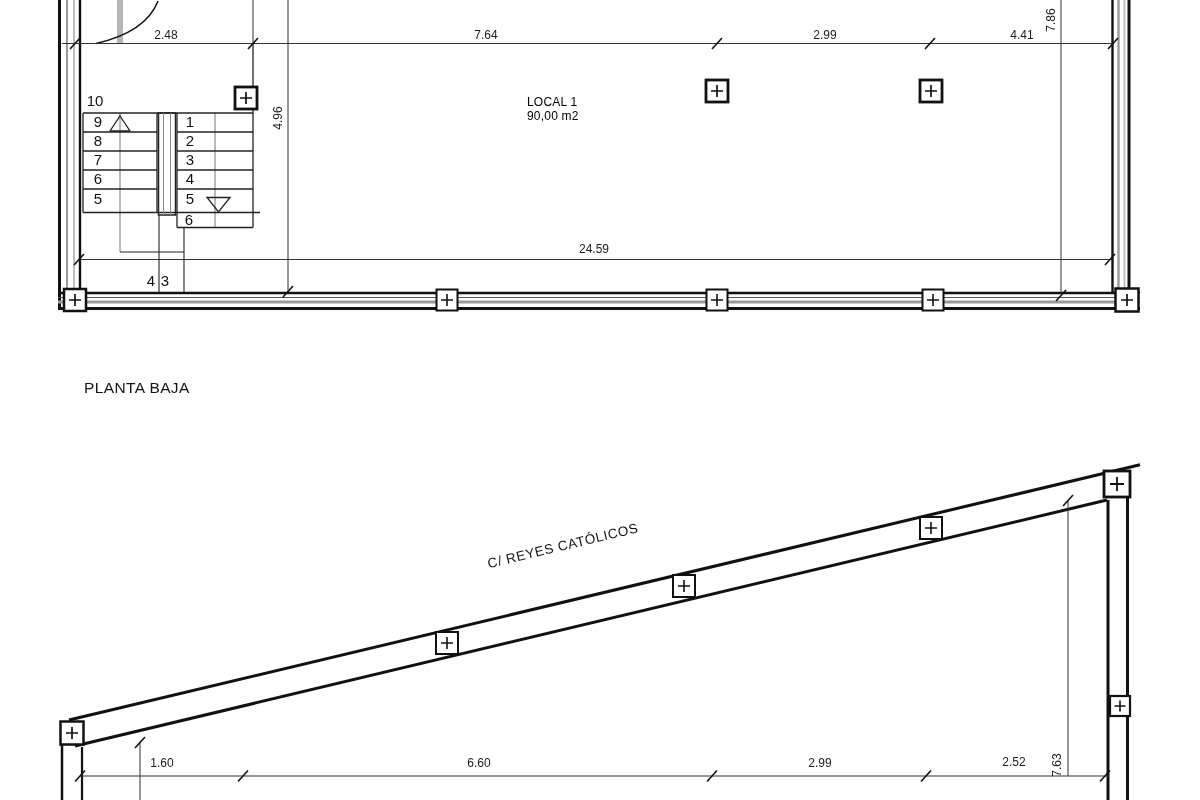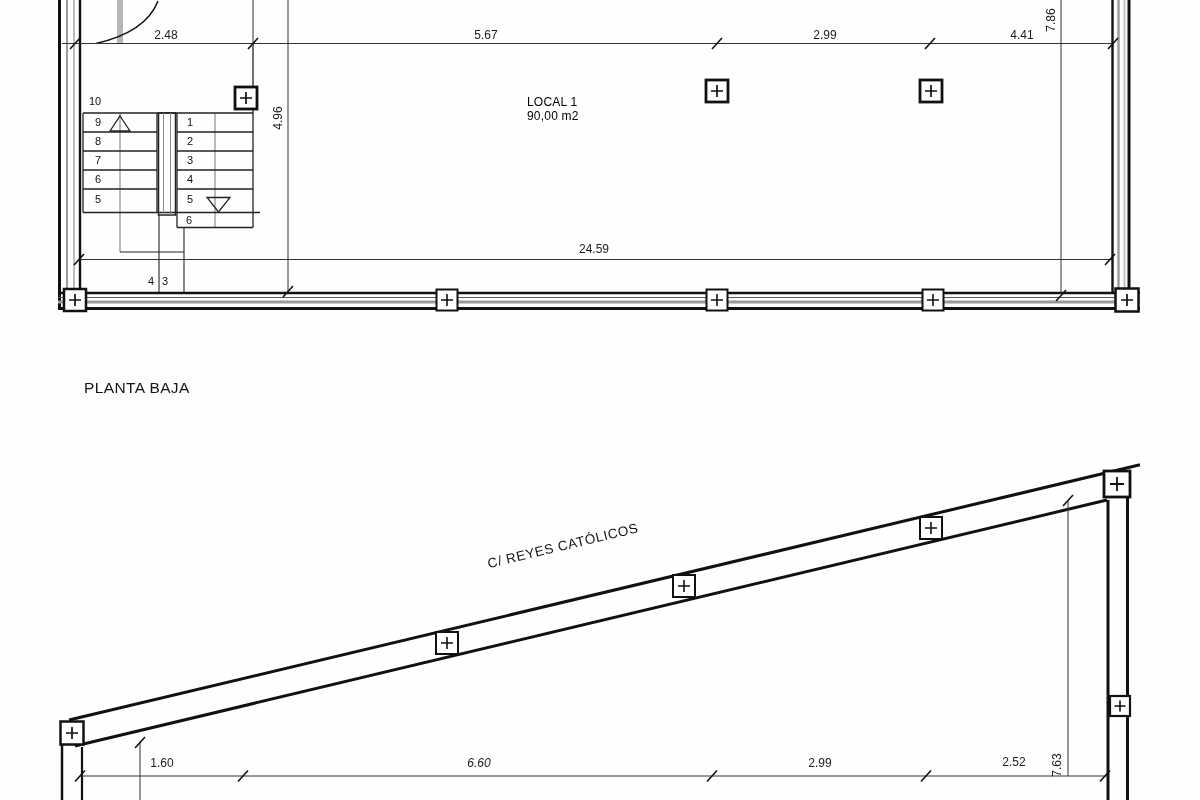--- a/index.html
+++ b/index.html
@@ -5,21 +5,21 @@
   html,body{margin:0;padding:0;background:#ffffff;}
   #canvas{
     position:relative;width:1200px;height:800px;background:#fefefe;overflow:hidden;
     font-family:"Liberation Sans",sans-serif;
   }
   #plan-svg{position:absolute;left:0;top:0;}
   .lbl{position:absolute;color:#111;white-space:nowrap;line-height:1.15;}
   .ctr{transform:translate(-50%,-50%);}
   .rot90{transform:translate(-50%,-50%) rotate(-90deg);}
   .dim{font-size:12px;color:#1c1c1c;}
-  .step{font-size:11px;color:#111;}
+  .step{font-size:15px;color:#111;}
   .room{font-size:12px;color:#000000;letter-spacing:.2px;}
   .title{font-size:15.5px;color:#151515;letter-spacing:.4px;}
   .street{font-size:13.5px;color:#141414;letter-spacing:.6px;
           transform:translate(-50%,-50%) rotate(-13.5deg);}
 </style>
 </head>
 <body>
 
 <div id="canvas">
 
@@ -189,21 +189,21 @@
           <path d="M 1110 484 H 1124 M 1117 477 V 491" stroke-width="1.8" fill="none"></path>
         </g>
       <g>
           <rect x="1110" y="696" width="20" height="20" stroke-width="2.2"></rect>
           <path d="M 1114.5 706 H 1125.5 M 1120 700.5 V 711.5" stroke-width="1.6" fill="none"></path>
         </g>
     </g>
   </svg>
 
   <div class="lbl dim ctr" style="left:166px;top:36px;">2.48</div>
-  <div class="lbl dim ctr" style="left:486px;top:36px;">5.67</div>
+  <div class="lbl dim ctr" style="left:486px;top:36px;">7.64</div>
   <div class="lbl dim ctr" style="left:825px;top:36px;">2.99</div>
   <div class="lbl dim ctr" style="left:1022px;top:36px;">4.41</div>
   <div class="lbl dim rot90" style="left:279px;top:118px;">4.96</div>
   <div class="lbl dim rot90" style="left:1052px;top:20px;">7.86</div>
   <div class="lbl dim ctr" style="left:594px;top:250px;">24.59</div>
 
   <div class="lbl room" style="left:527px;top:96px;">LOCAL 1</div>
   <div class="lbl room" style="left:527px;top:110px;text-align:center;">90,00 m2</div>
 
   <div class="lbl step ctr" style="left:95px;top:101px;">10</div>
@@ -218,18 +218,18 @@
   <div class="lbl step ctr" style="left:190px;top:179px;">4</div>
   <div class="lbl step ctr" style="left:190px;top:199px;">5</div>
   <div class="lbl step ctr" style="left:189px;top:220px;">6</div>
   <div class="lbl step ctr" style="left:151px;top:281px;">4</div>
   <div class="lbl step ctr" style="left:165px;top:281px;">3</div>
 
   <div class="lbl title" style="left:84px;top:344px;margin-top:35px;">PLANTA BAJA</div>
 
   <div class="lbl street" style="left:563px;top:546px;">C/ REYES CATÓLICOS</div>
   <div class="lbl dim ctr" style="left:162px;top:764px;">1.60</div>
-  <div class="lbl dim ctr" style="left:479px;top:764px;font-style:italic;">6.60</div>
+  <div class="lbl dim ctr" style="left:479px;top:764px;">6.60</div>
   <div class="lbl dim ctr" style="left:820px;top:764px;">2.99</div>
   <div class="lbl dim ctr" style="left:1014px;top:763px;">2.52</div>
   <div class="lbl dim rot90" style="left:1058px;top:765px;">7.63</div>
 
 </div>
 
 </body></html>

